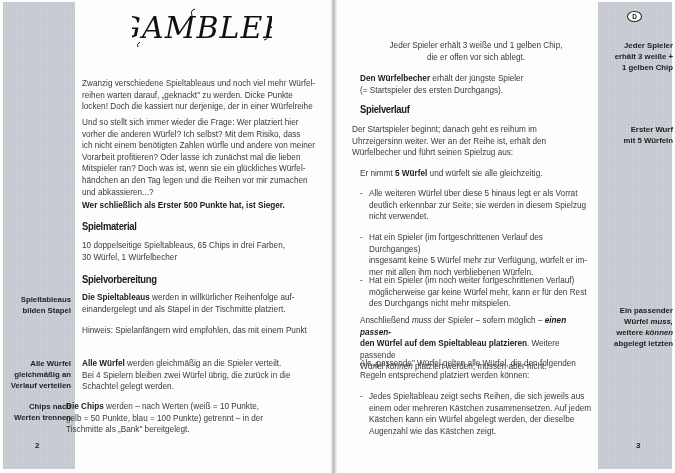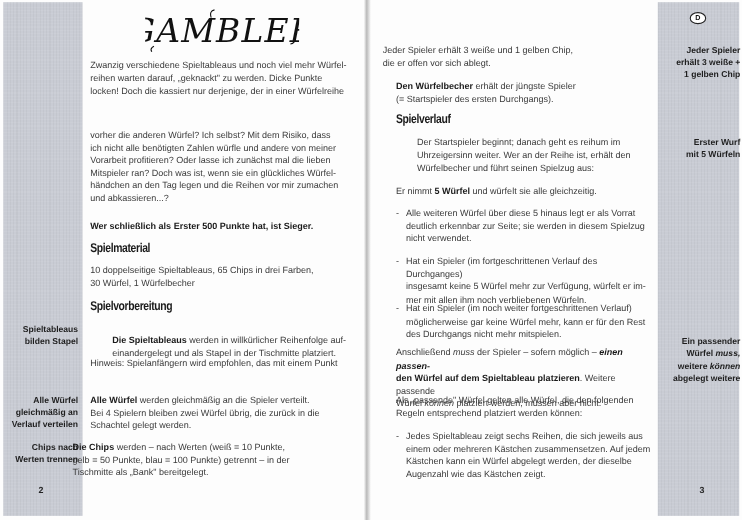--- a/index.html
+++ b/index.html
@@ -59,45 +59,46 @@
   <div class="margin-col margin-left"></div>
   <div class="margin-col margin-right"></div>
   <div class="gutter"></div>
 
   <svg class="title-logo" viewBox="0 0 140 42">
     <text x="70" y="32" text-anchor="middle" font-family="DejaVu Serif, serif" font-size="30" font-style="italic" fill="#111" letter-spacing="1">GAMBLER</text>
     <path d="M8 36 q-4 2 -2 5 M132 34 q5 -1 4 -6 M60 10 q-2 -6 3 -7" stroke="#111" stroke-width="1" fill="none"></path>
   </svg>
 
   <div>
-    <div class="page-body" style="left:82px; top:54px; width:245px;">
+    <div class="page-body" style="left:82px; top:78px; width:245px;">
       <div>Zwanzig verschiedene Spieltableaus und noch viel mehr Würfel-</div>
       <div>reihen warten darauf, „geknackt" zu werden. Dicke Punkte</div>
       <div>locken! Doch die kassiert nur derjenige, der in einer Würfelreihe</div>
     </div>
 
     <div class="page-body" style="left:82px; top:117px; width:245px;">
+      <div>Und so stellt sich immer wieder die Frage: Wer platziert hier</div>
       <div>vorher die anderen Würfel? Ich selbst? Mit dem Risiko, dass</div>
-      <div>ich nicht alle benötigten Zahlen würfle und andere von meiner</div>
+      <div>ich nicht einem benötigten Zahlen würfle und andere von meiner</div>
       <div>Vorarbeit profitieren? Oder lasse ich zunächst mal die lieben</div>
       <div>Mitspieler ran? Doch was ist, wenn sie ein glückliches Würfel-</div>
       <div>händchen an den Tag legen und die Reihen vor mir zumachen</div>
       <div>und abkassieren...?</div>
     </div>
 
     <div class="page-body bold" style="left:82px; top:200px; width:245px;">Wer schließlich als Erster 500 Punkte hat, ist Sieger.</div>
 
     <div class="heading" style="left:82px; top:220px;">Spielmaterial</div>
     <div class="page-body" style="left:82px; top:240px; width:245px;">
       <div>10 doppelseitige Spieltableaus, 65 Chips in drei Farben,</div>
       <div>30 Würfel, 1 Würfelbecher</div>
     </div>
 
     <div class="heading" style="left:82px; top:273px;">Spielvorbereitung</div>
-    <div class="page-body" style="left:82px; top:304px; width:245px;margin-left:20px;">
+    <div class="page-body" style="left:82px; top:292px; width:245px;">
       <div><span class="bold">Die Spieltableaus</span><span> werden in willkürlicher Reihenfolge auf-</span></div>
       <div>einandergelegt und als Stapel in der Tischmitte platziert.</div>
     </div>
 
     <div class="page-body" style="left:82px; top:325px; width:250px;">
       <div>Hinweis: Spielanfängern wird empfohlen, das mit einem Punkt</div>
     </div>
 
     <div class="page-body" style="left:82px; top:358px; width:245px;">
       <div><span class="bold">Alle Würfel</span><span> werden gleichmäßig an die Spieler verteilt.</span></div>
@@ -124,33 +125,33 @@
       <div>Chips nach</div>
       <div>Werten trennen</div>
     </div>
 
     <div class="page-number" style="left:35px; top:441px;">2</div>
   </div>
 
   <div>
     <div class="badge">D</div>
 
-    <div class="page-body" style="left:348px; top:40px; width:232px;">
+    <div class="page-body" style="left:360px; top:40px; width:232px;text-align:center;">
       <div>Jeder Spieler erhält 3 weiße und 1 gelben Chip,</div>
       <div>die er offen vor sich ablegt.</div>
     </div>
 
     <div class="page-body" style="left:360px; top:73px; width:232px;">
       <div><span class="bold">Den Würfelbecher</span><span> erhält der jüngste Spieler</span></div>
       <div>(= Startspieler des ersten Durchgangs).</div>
     </div>
 
     <div class="heading" style="left:360px; top:103px;">Spielverlauf</div>
 
-    <div class="page-body" style="left:379px; top:124px; width:232px;">
+    <div class="page-body" style="left:352px; top:124px; width:232px;">
       <div>Der Startspieler beginnt; danach geht es reihum im</div>
       <div>Uhrzeigersinn weiter. Wer an der Reihe ist, erhält den</div>
       <div>Würfelbecher und führt seinen Spielzug aus:</div>
     </div>
 
     <div class="page-body" style="left:360px; top:168px; width:232px;">
       <span>Er nimmt </span><span class="bold">5 Würfel</span><span> und würfelt sie alle gleichzeitig.</span>
     </div>
 
     <div class="page-body bullet" style="left:360px; top:188px; width:232px;">
@@ -207,18 +208,18 @@
       <div>1 gelben Chip</div>
     </div>
     <div class="note note-right" style="top:124px;">
       <div>Erster Wurf</div>
       <div>mit 5 Würfeln</div>
     </div>
     <div class="note note-right" style="top:305px;">
       <div>Ein passender</div>
       <div><span>Würfel </span><span class="italic">muss,</span></div>
       <div><span>weitere </span><span class="italic">können</span></div>
-      <div>abgelegt weitere</div>
+      <div>abgelegt letzten</div>
     </div>
 
     <div class="page-number" style="left:636px; top:441px;">3</div>
   </div>
 </div>
 
 </body></html>

